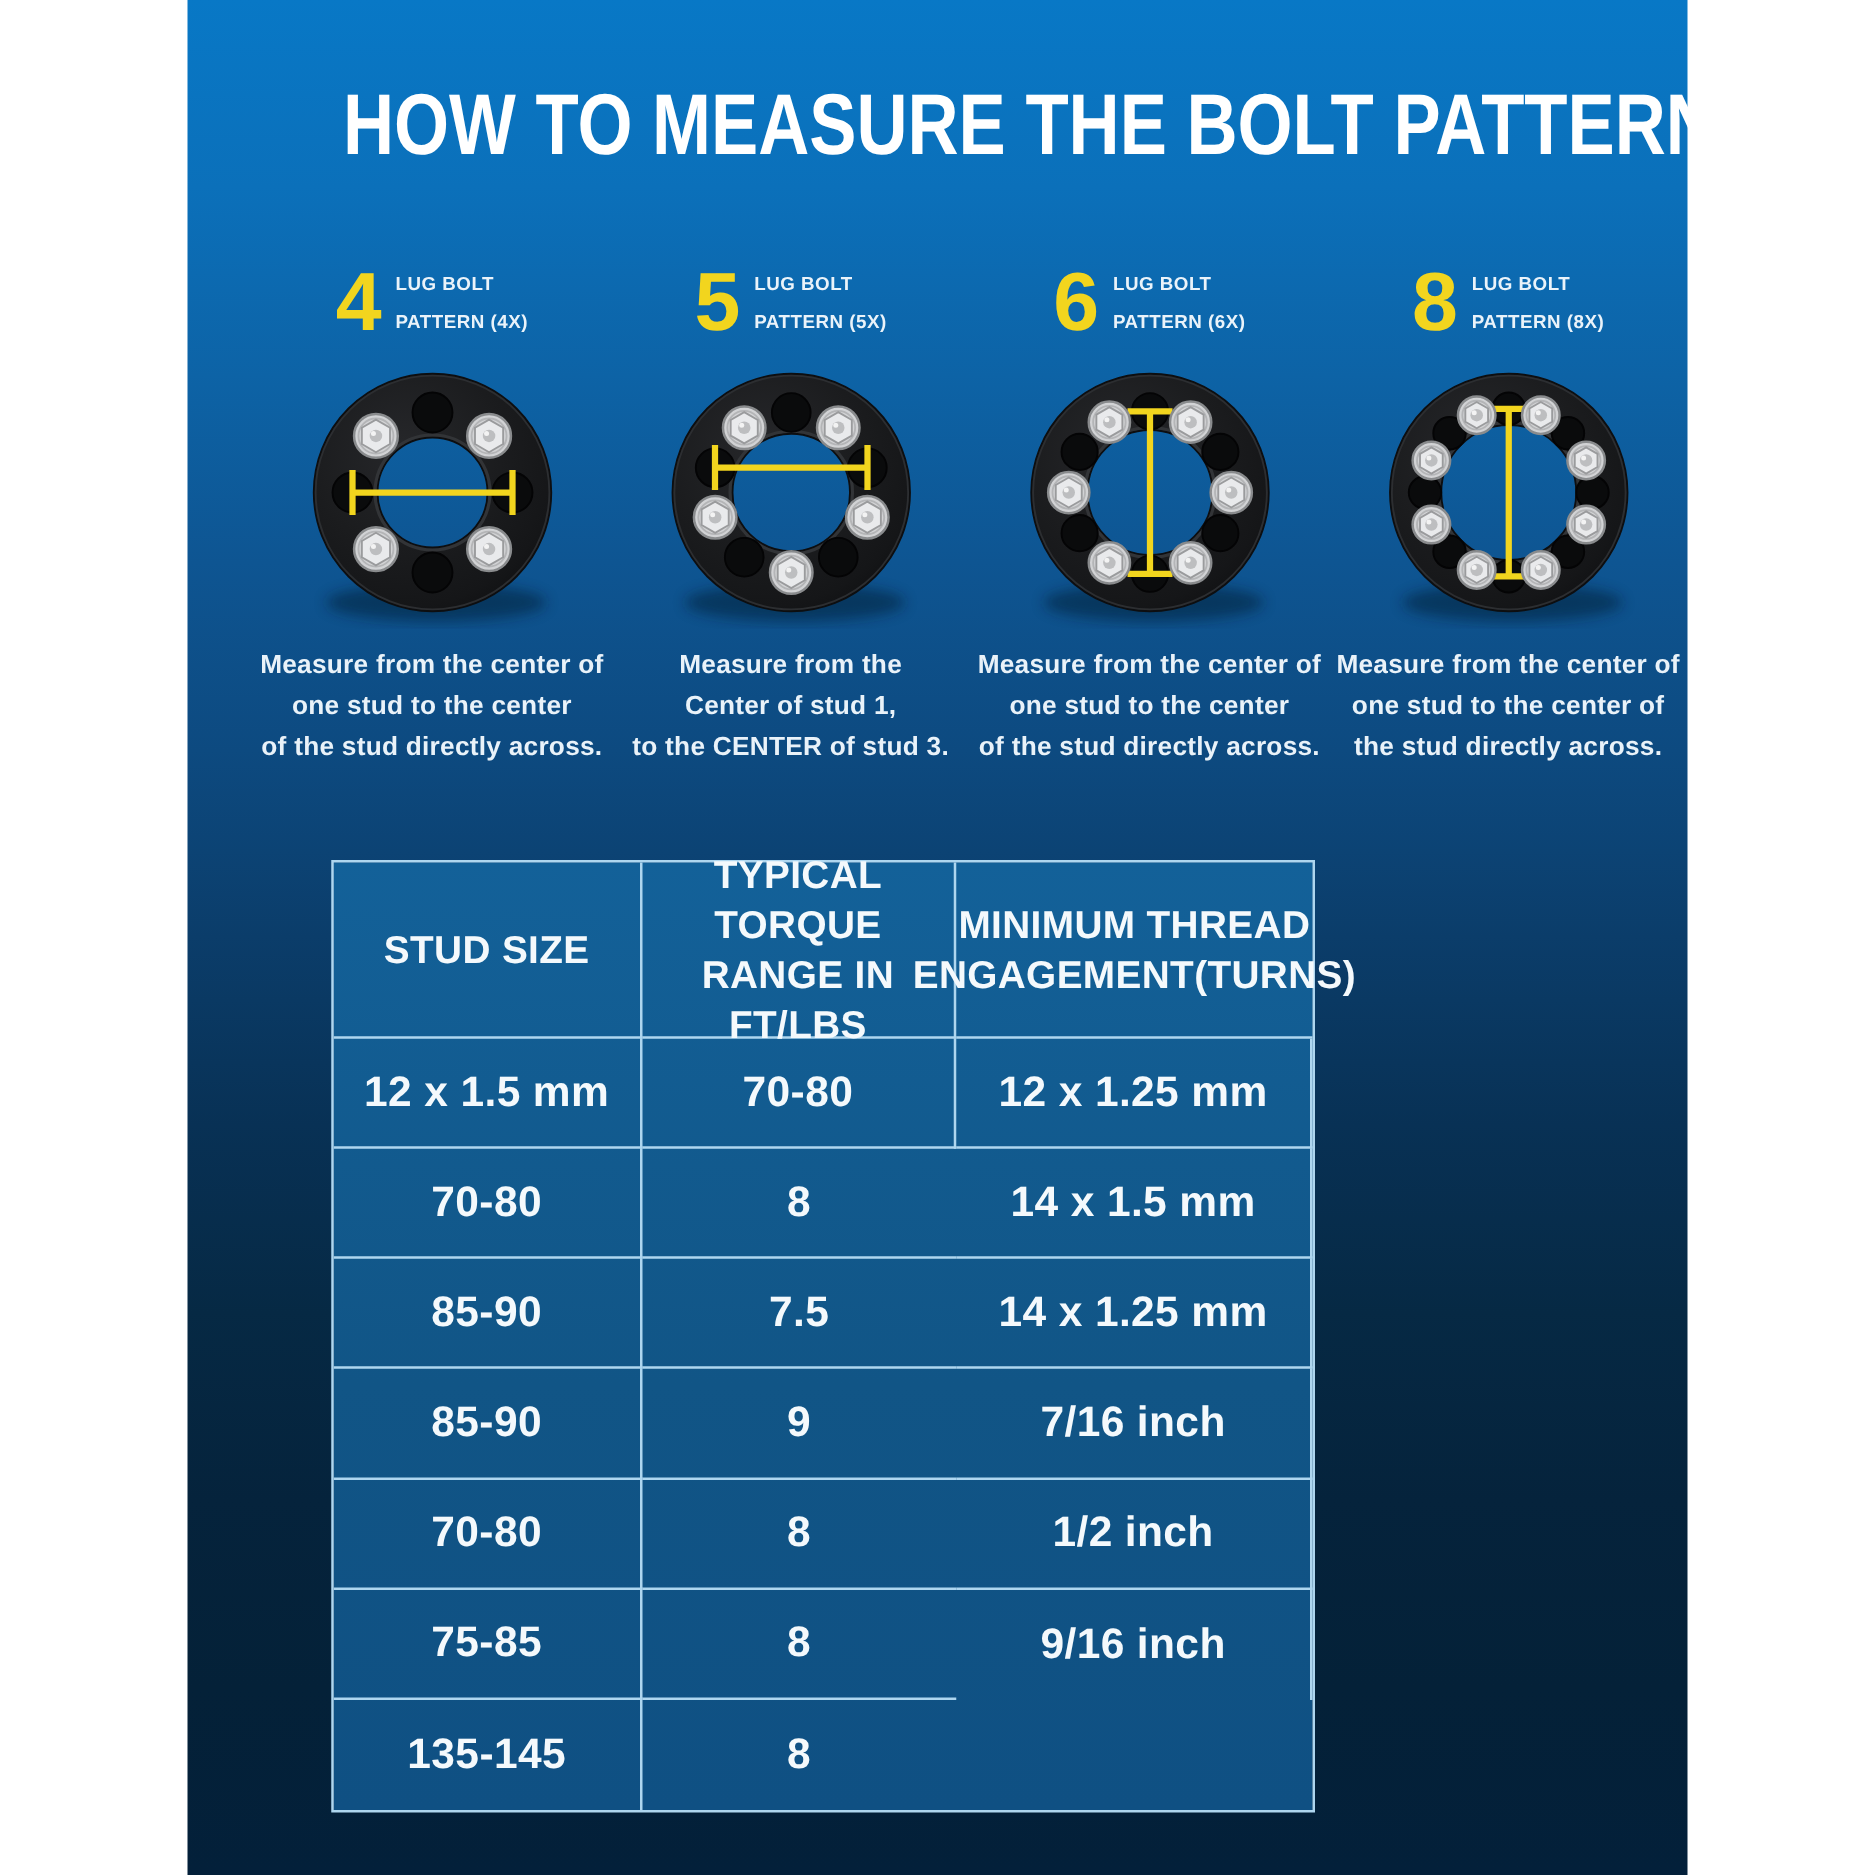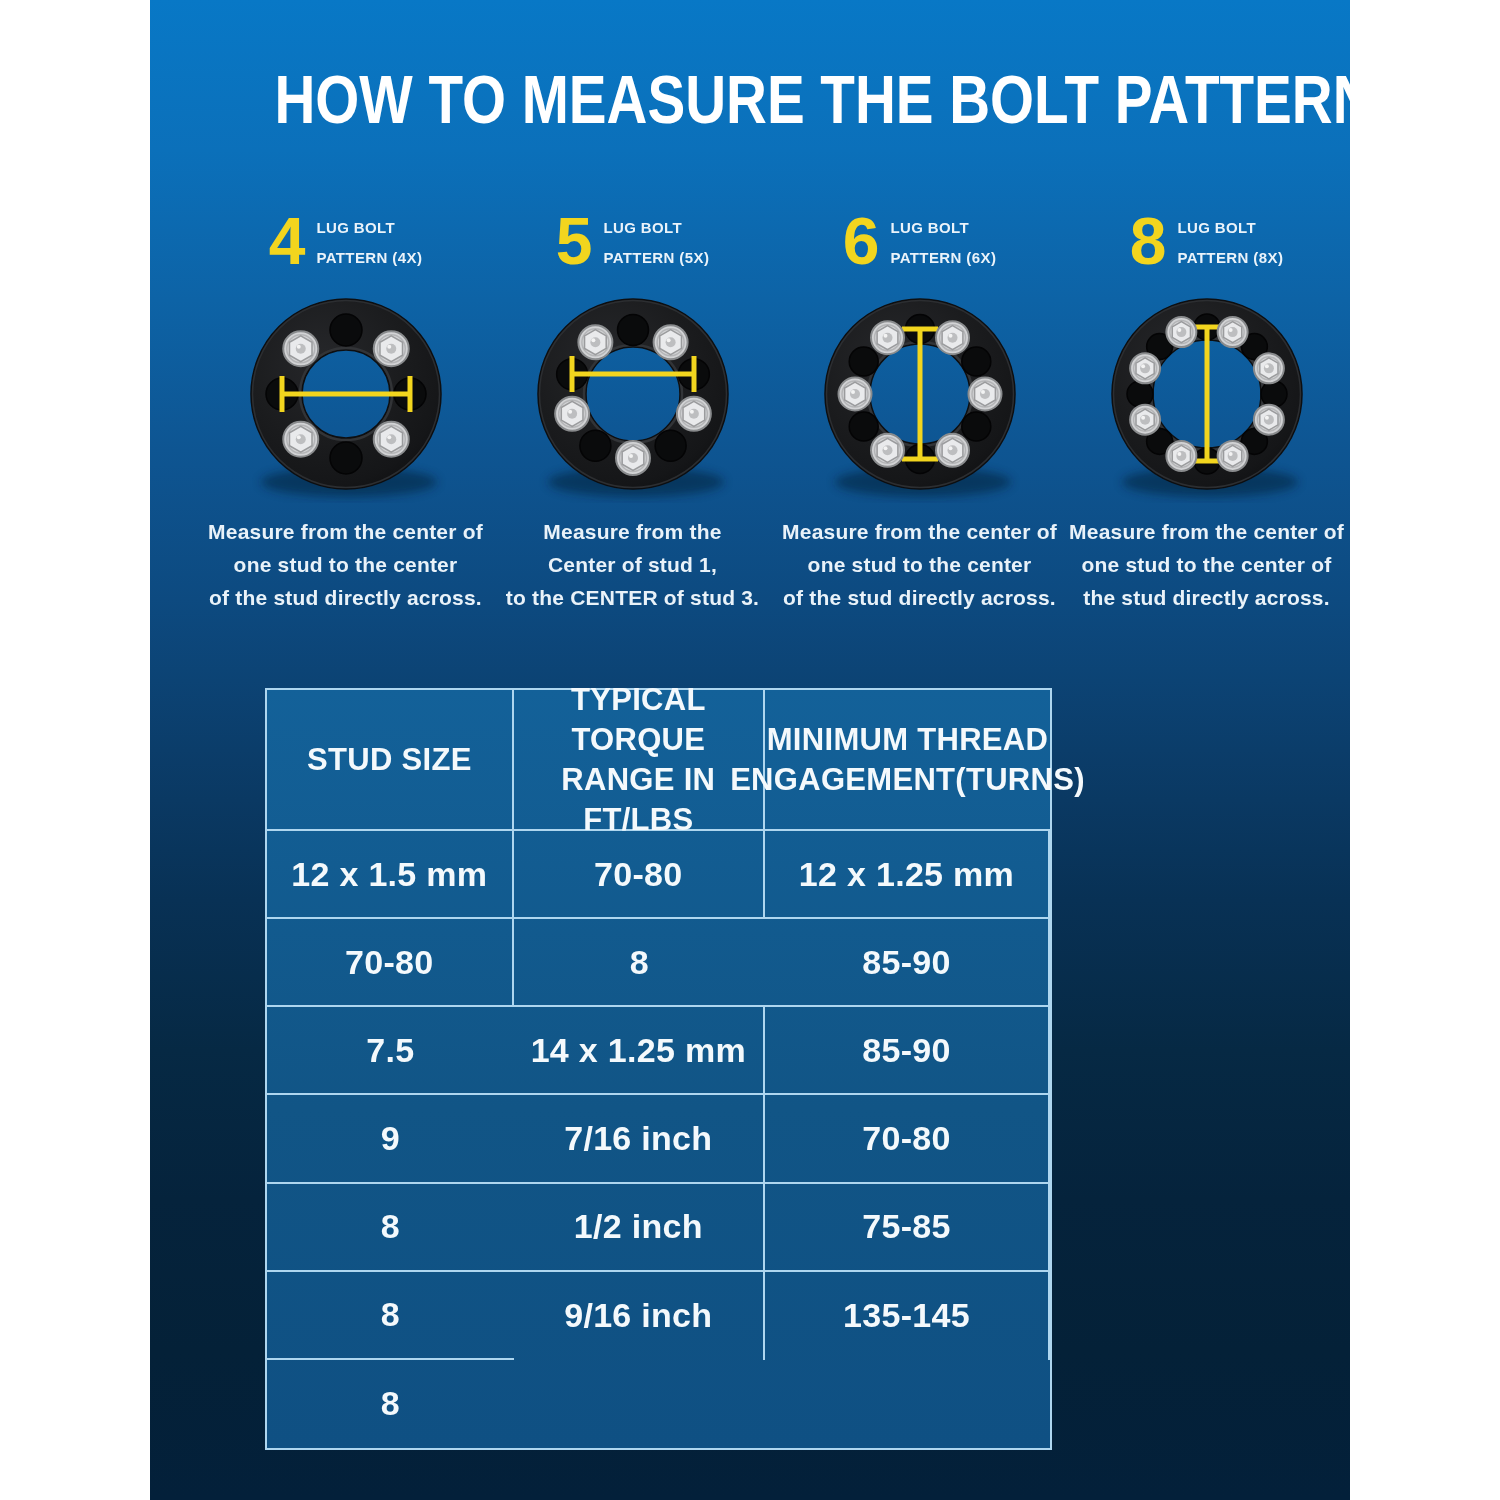--- a/index.html
+++ b/index.html
@@ -414,20 +414,21 @@
         </div>
       </div>
 
       <div class="t-cell">12 x 1.5 mm</div>
       <div class="t-cell">70-80</div>
 
       <div class="t-cell">12 x 1.25 mm</div>
       <div class="t-cell">70-80</div>
       <div class="t-cell last-col">8</div>
 
+      <div class="t-cell">14 x 1.5 mm</div>
       <div class="t-cell">85-90</div>
       <div class="t-cell last-col">7.5</div>
 
       <div class="t-cell">14 x 1.25 mm</div>
       <div class="t-cell">85-90</div>
       <div class="t-cell last-col">9</div>
 
       <div class="t-cell">7/16 inch</div>
       <div class="t-cell">70-80</div>
       <div class="t-cell last-col">8</div>

